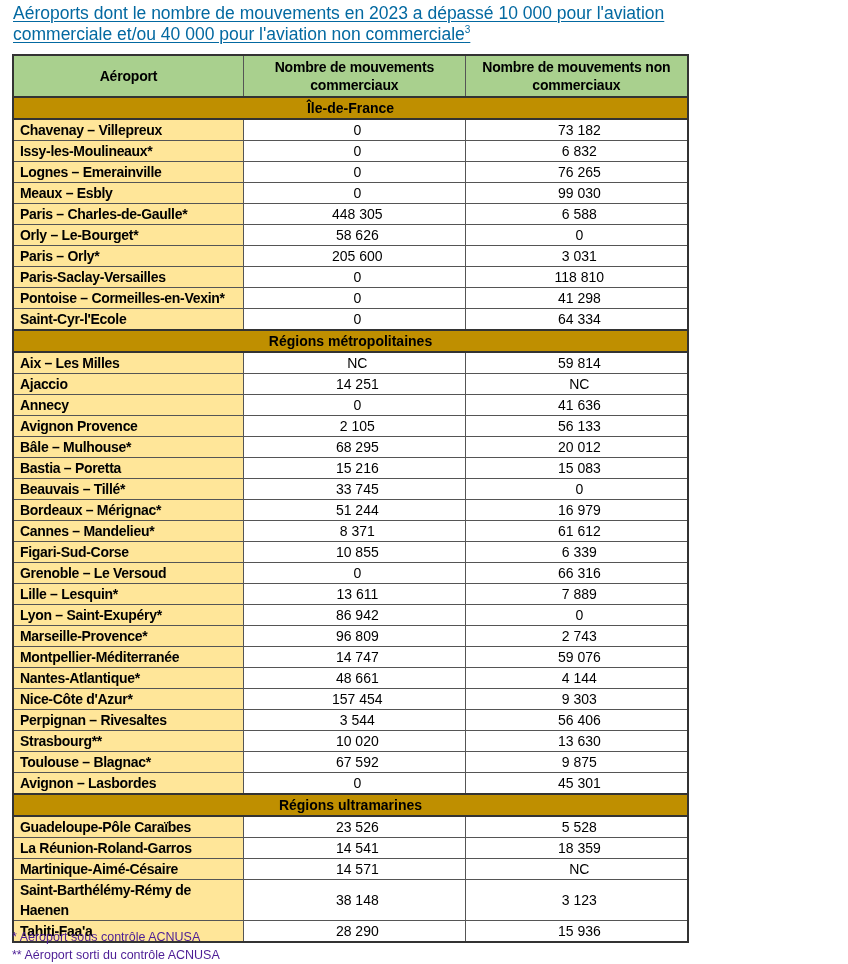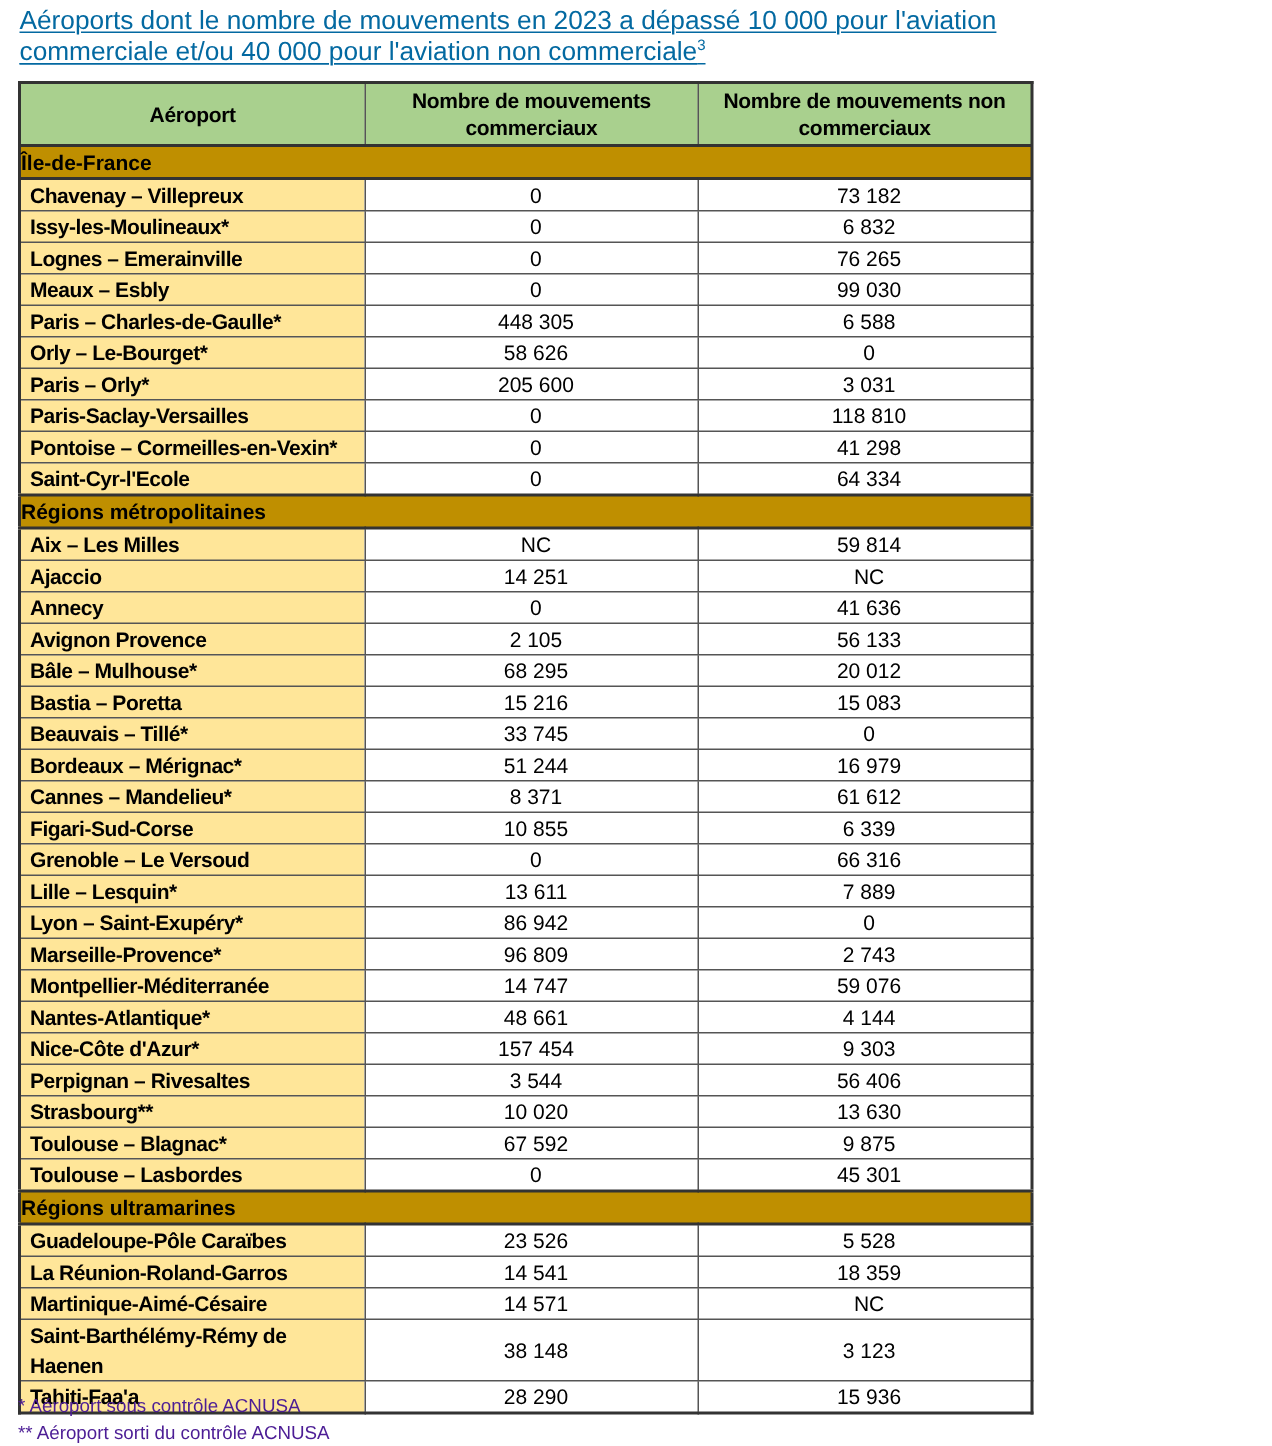--- a/index.html
+++ b/index.html
@@ -24,21 +24,21 @@
     }
     table.data th {
       background: #a9d08e; font-weight: bold; text-align: center;
       height: 40px; line-height: 18px; padding: 0 4px; font-size: 14px;
       letter-spacing: -0.2px;
     }
     col.c1 { width: 273px; }
     col.c2 { width: 260px; }
     col.c3 { width: 261px; }
     tr.group td {
-      background: #bf8f00; font-weight: bold; text-align: left; padding: 0;
+      background: #bf8f00; font-weight: bold; text-align: center; padding: 0;
       border-top: 2px solid #333; border-bottom: 2px solid #333;
     }
     td.name { background: #ffe699; font-weight: bold; text-align: left; letter-spacing: -0.3px; }
     td.num { background: #ffffff; text-align: center; padding: 0; }
     .footnotes {
       position: absolute; left: 12px; top: 928px; font-size: 12.5px; line-height: 18px; color: #4c1d95;
     }
   </style>
 </head>
 <body>
@@ -212,21 +212,21 @@
         <td class="name">Strasbourg**</td>
         <td class="num">10 020</td>
         <td class="num">13 630</td>
       </tr>
       <tr>
         <td class="name">Toulouse – Blagnac*</td>
         <td class="num">67 592</td>
         <td class="num">9 875</td>
       </tr>
       <tr>
-        <td class="name">Toulouse – Lasbordes</td>
+        <td class="name">Avignon – Lasbordes</td>
         <td class="num">0</td>
         <td class="num">45 301</td>
       </tr>
       <tr class="group">
         <td colspan="3">Régions ultramarines</td>
       </tr>
       <tr>
         <td class="name">Guadeloupe-Pôle Caraïbes</td>
         <td class="num">23 526</td>
         <td class="num">5 528</td>

